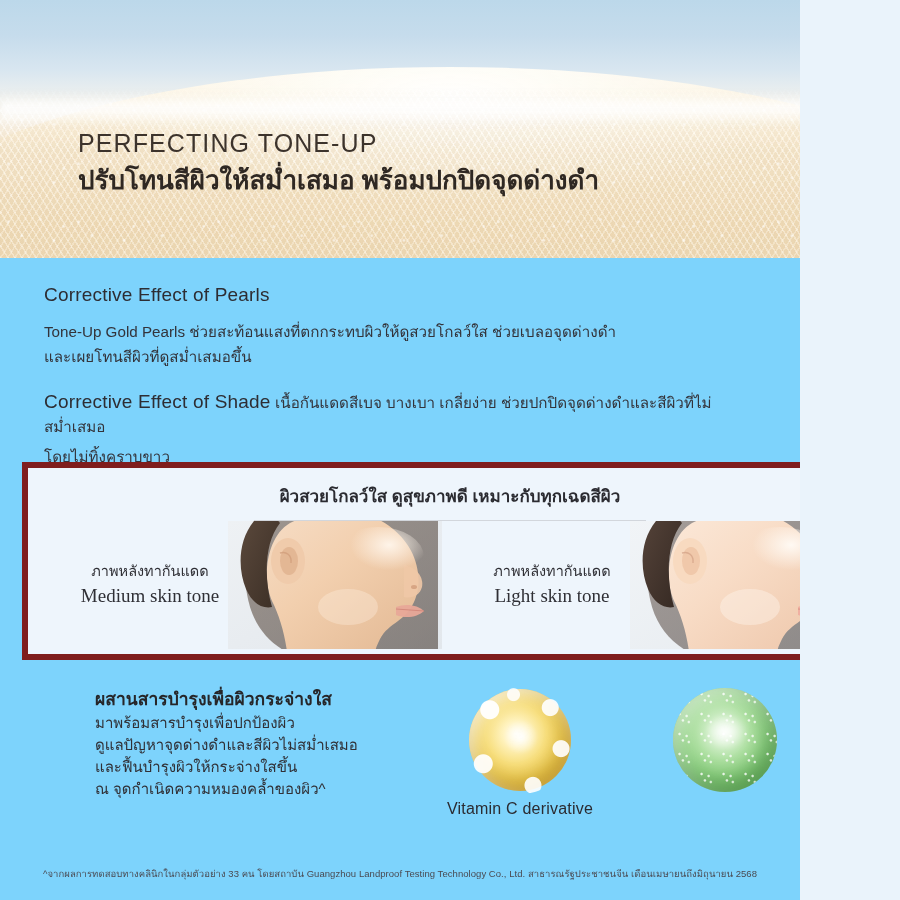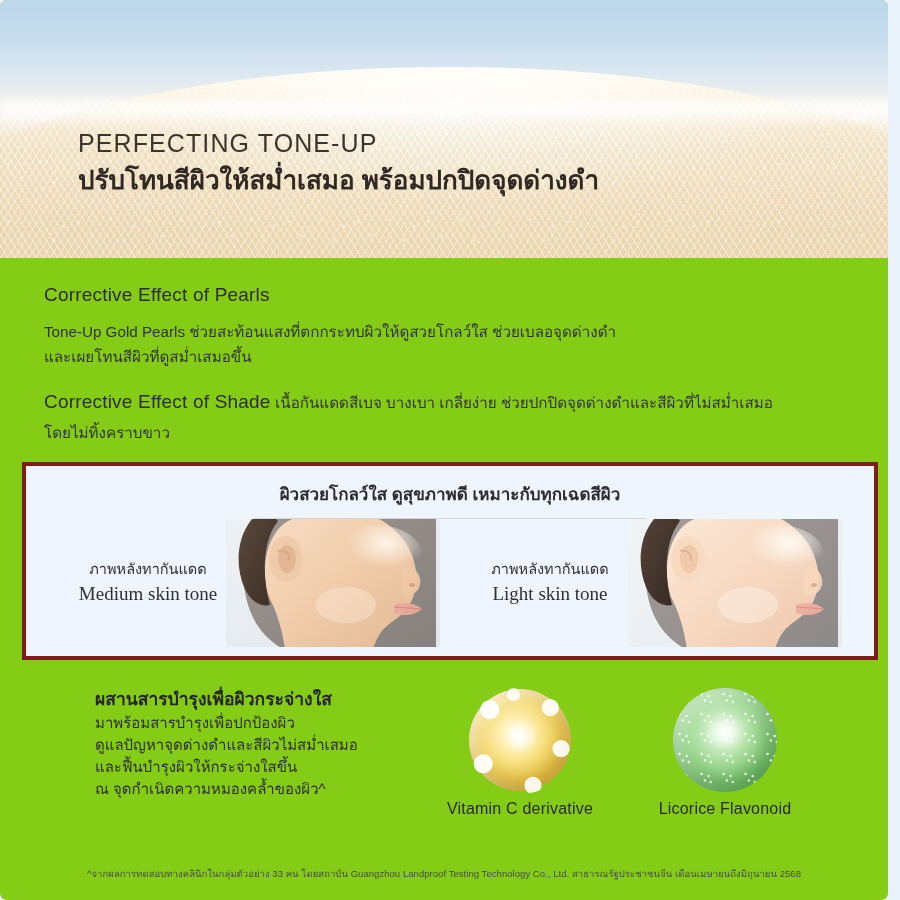--- a/index.html
+++ b/index.html
@@ -7,25 +7,24 @@
   body {
     width: 900px;
     height: 900px;
     overflow: hidden;
     font-family: "Liberation Sans", sans-serif;
     background: #eaf3fb;
   }
 
   .page {
     position: relative;
-    width: 888px;
+    width: 800px;
     height: 900px;
-    background: #84cc16;
+    background: #7dd3fc;
     overflow: hidden;
-    border-radius: 7px;
   }
 
   
   .hero {
     position: relative;
     width: 900px;
     height: 258px;
     overflow: hidden;
     background:
       linear-gradient(180deg,
@@ -166,21 +165,21 @@
     color: #33333a;
   }
 
   
   .compare-card {
     position: absolute;
     left: 22px;
     top: 462px;
     width: 856px;
     height: 198px;
-    border: 4px solid #7f1d1d;
+    border: 6px solid #7f1d1d;
     background: #eef5fc;
   }
   .compare-title {
     text-align: center;
     margin-top: 14px;
     font-size: 17px;
     font-weight: 700;
     color: #2b2b31;
   }
   .compare-rule {
@@ -489,20 +488,19 @@
       <div class="ing-orb-wrap">
         <div class="orb-vc"></div>
       </div>
       <div class="ing-name">Vitamin C derivative</div>
     </div>
 
     <div class="ing-item ing-lf">
       <div class="ing-orb-wrap">
         <div class="orb-lf"></div>
       </div>
-      <div class="ing-name">Licorice Flavonoid</div>
     </div>
 
   </div>
 
   <div class="footnote">^จากผลการทดสอบทางคลินิกในกลุ่มตัวอย่าง 33 คน โดยสถาบัน Guangzhou Landproof Testing Technology Co., Ltd. สาธารณรัฐประชาชนจีน เดือนเมษายนถึงมิถุนายน 2568</div>
 
 </div>
 
 </body></html>

